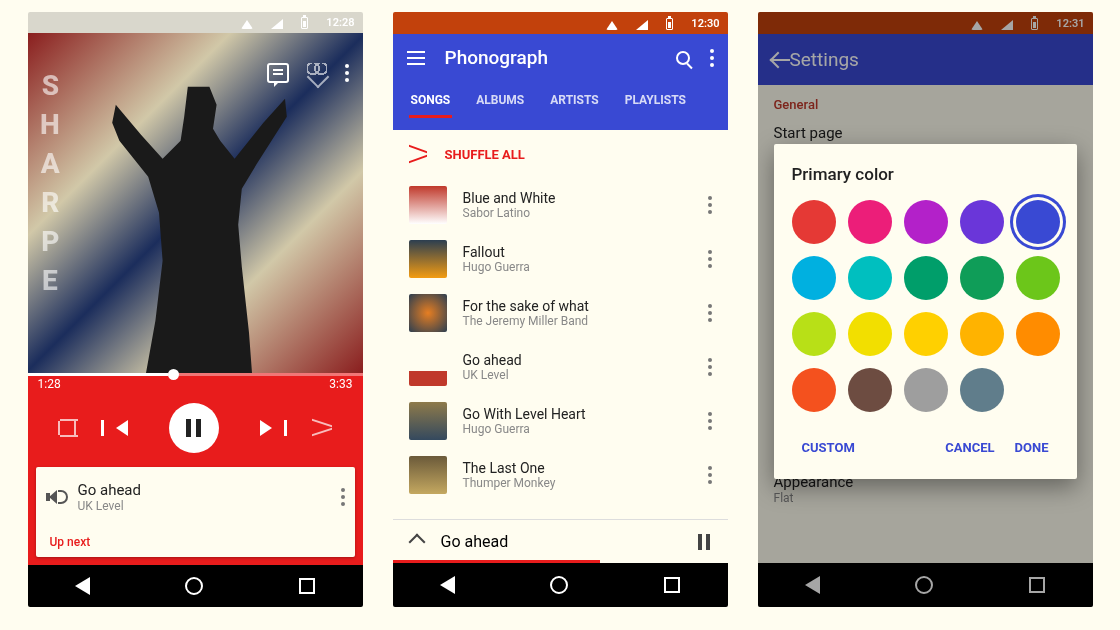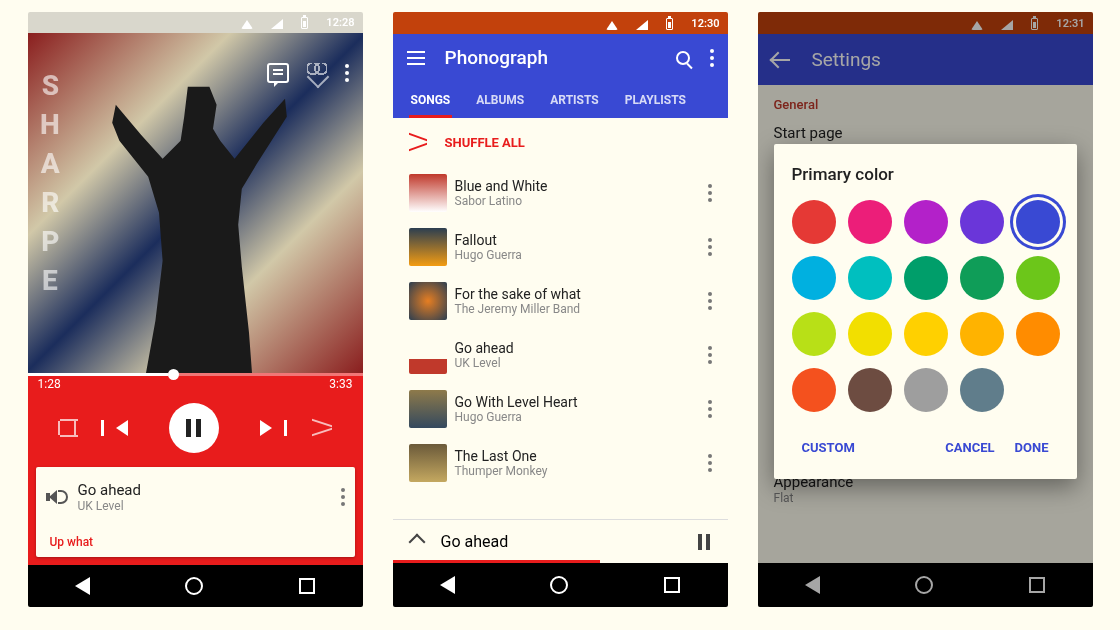--- a/index.html
+++ b/index.html
@@ -65,47 +65,47 @@
   .ic-more-d span{background:#777}
   .upnext{padding:8px 14px;color:#e81c1c;font-size:12px;font-weight:500}
   
   .p2-bar{background:#3949d3;color:#fff}
   .p2-row1{display:flex;align-items:center;padding:12px 14px;gap:20px}
   .ic-menu{display:flex;flex-direction:column;gap:4px}
   .ic-menu span{width:18px;height:2px;background:#fff}
   .p2-title{font-size:19px;font-weight:500;flex:1}
   .ic-search{width:14px;height:14px;border:2px solid #fff;border-radius:50%;position:relative}
   .ic-search::after{content:"";position:absolute;width:7px;height:2px;background:#fff;bottom:-4px;right:-5px;transform:rotate(45deg)}
-  .p2-tabs{display:flex;gap:22px;padding:4px 16px 0;font-size:12px;font-weight:700}
+  .p2-tabs{display:flex;gap:22px;padding:4px 16px 12px;font-size:12px;font-weight:700}
   .p2-tab{padding:8px 2px;opacity:.8}
   .p2-tab.active{opacity:1;border-bottom:3px solid #e81c1c}
   .p2-shuffle{display:flex;align-items:center;gap:18px;padding:16px;color:#e81c1c;font-weight:700;font-size:13px}
   .ic-shuf2{width:18px;height:16px;position:relative}
   .ic-shuf2::before,.ic-shuf2::after{content:"";position:absolute;width:18px;height:2px;background:#e81c1c}
   .ic-shuf2::before{top:2px;transform:skewY(20deg)}
   .ic-shuf2::after{bottom:2px;transform:skewY(-20deg)}
   .songlist{flex:1;overflow:hidden}
-  .song{display:flex;align-items:center;gap:8px;padding:8px 16px}
+  .song{display:flex;align-items:center;gap:16px;padding:8px 16px}
   .art{width:38px;height:38px;background:#888;border-radius:2px;flex-shrink:0}
   .art1{background:linear-gradient(#c0392b,#fff)}
   .art2{background:linear-gradient(#2c3e50,#f39c12)}
   .art3{background:radial-gradient(circle,#e67e22,#2c3e50)}
   .art4{background:linear-gradient(#fffdf0 60%,#c0392b 60%)}
   .art5{background:linear-gradient(#8e7a4a,#34495e)}
   .art6{background:linear-gradient(#6b5a3a,#c4a860)}
   .smeta{flex:1;min-width:0}
   .stitle{font-size:14px;color:#222}
   .sartist{font-size:12px;color:#888}
   .p2-bottom{border-top:1px solid #ddd;display:flex;align-items:center;padding:12px 18px;gap:18px;position:relative}
   .p2-bottom::after{content:"";position:absolute;bottom:0;left:0;width:62%;height:3px;background:#e81c1c}
   .ic-up{width:12px;height:12px;border-left:2px solid #444;border-top:2px solid #444;transform:rotate(45deg)}
   .mini-pause{display:flex;gap:4px;margin-left:auto}
   .mini-pause span{width:4px;height:16px;background:#444}
   
-  .p3-bar{background:#3949d3;color:#fff;display:flex;align-items:center;padding:14px;gap:22px}
+  .p3-bar{background:#3949d3;color:#fff;display:flex;align-items:center;padding:14px;}
   .ic-back{width:18px;height:2px;background:#fff;position:relative}
   .ic-back::before{content:"";position:absolute;left:0;top:-5px;width:10px;height:10px;border-left:2px solid #fff;border-bottom:2px solid #fff;transform:rotate(45deg)}
   .p3-set{flex:1;color:#555;font-size:13px;overflow:hidden}
   .sect{color:#c0392b;font-size:13px;font-weight:500;padding:12px 16px 6px}
   .srow{padding:6px 16px 12px}
   .srow .lab{font-size:15px;color:#222}
   .srow .val{font-size:12px;color:#888}
   .overlay{position:absolute;inset:0;background:rgba(0,0,0,.35);z-index:5}
   .dialog{position:absolute;left:16px;right:16px;top:132px;background:#fffdf0;border-radius:2px;box-shadow:0 8px 24px rgba(0,0,0,.4);z-index:6;padding:20px 18px 10px}
   .dtitle{font-size:17px;font-weight:500;color:#222;margin-bottom:16px}
@@ -168,21 +168,21 @@
         <div class="p1-meta">
           <div class="p1-title">Go ahead</div>
           <div class="p1-sub">UK Level</div>
         </div>
         <div class="ic-more ic-more-d">
             <span></span>
             <span></span>
             <span></span>
           </div>
       </div>
-      <div class="upnext">Up what</div>
+      <div class="upnext">Up next</div>
     </div>
   </div>
   <div class="navbar">
     <div class="nav-tri"></div>
     <div class="nav-circ"></div>
     <div class="nav-sq"></div>
   </div>
 </div>
 
 <div class="phone phone2">

